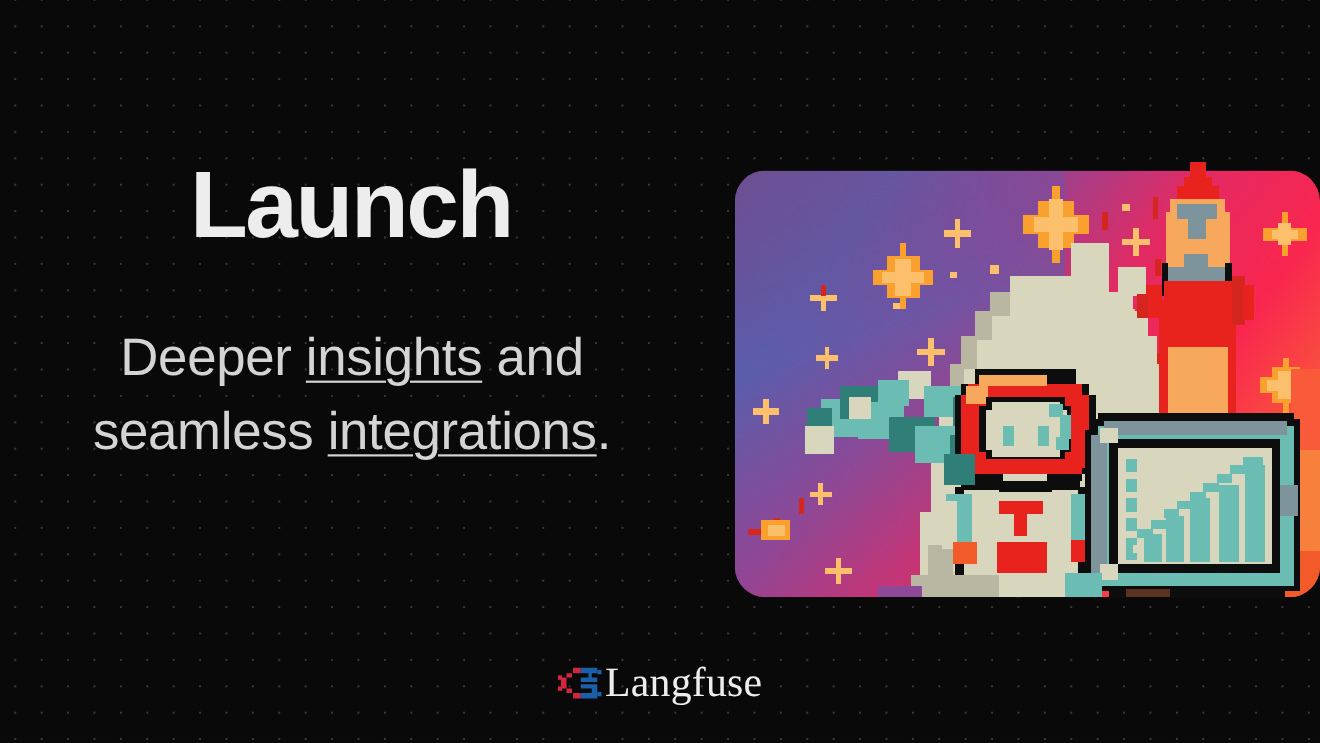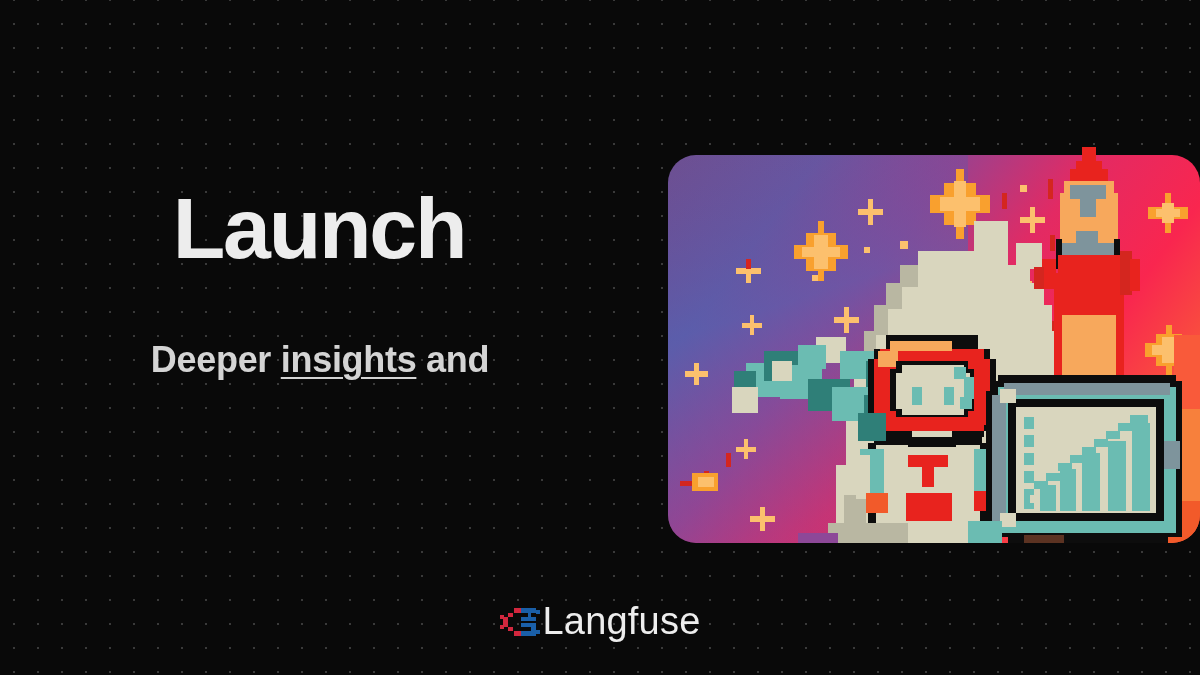--- a/index.html
+++ b/index.html
@@ -46,23 +46,23 @@
     letter-spacing: -2.2px;
     text-align: center;
     width: 440px;
   }
   .headline .line { display: block; white-space: nowrap; }
   .headline .line-1 { margin-left: -2px; }
 
   .subtitle {
     margin-top: 64px;
     color: #d4d4d4;
-    font-size: 36px;
+    font-size: 48px;
     line-height: 1.38;
-    font-weight: 700;
+    font-weight: 400;
     letter-spacing: -0.3px;
     text-align: center;
     width: 560px;
   }
   .subtitle .line { display: block; white-space: nowrap; }
   .subtitle u {
     text-decoration: underline;
     text-decoration-thickness: 2px;
     text-underline-offset: 5px;
   }
@@ -70,20 +70,21 @@
   
   .brand {
     position: absolute;
     left: 0;
     right: 0;
     bottom: 32px;
     display: flex;
     align-items: center;
     justify-content: center;
     gap: 3px;
+    font-family: Liberation Serif, serif;
   }
   .brand-mark { width: 40px; height: 34px; display: block; }
   .brand-name {
     color: #ededed;
     font-size: 38px;
     font-weight: 400;
     letter-spacing: 0.2px;
   }
 
   
@@ -116,20 +117,21 @@
 <div class="stage">
 
   <div class="left-col">
 
     <h1 class="headline">
       <span class="line line-1">Launch</span>
     </h1>
 
     <p class="subtitle">
       <span class="line"><span>Deeper </span><u>insights</u><span> and</span></span>
+      <span class="line"><span>seamless </span><u>integrations</u><span>.</span></span>
     </p>
   </div>
 
   <div class="art-wrap">
 
     <svg class="rocket-overflow" viewBox="0 0 532 60">
       <g shape-rendering="crispEdges">
         <rect x="414" y="40" width="14" height="20" fill="#e8231e"></rect>
         <rect x="410" y="48" width="22" height="12" fill="#e8231e"></rect>
         <rect x="408" y="54" width="26" height="6" fill="#f25a2a"></rect>

